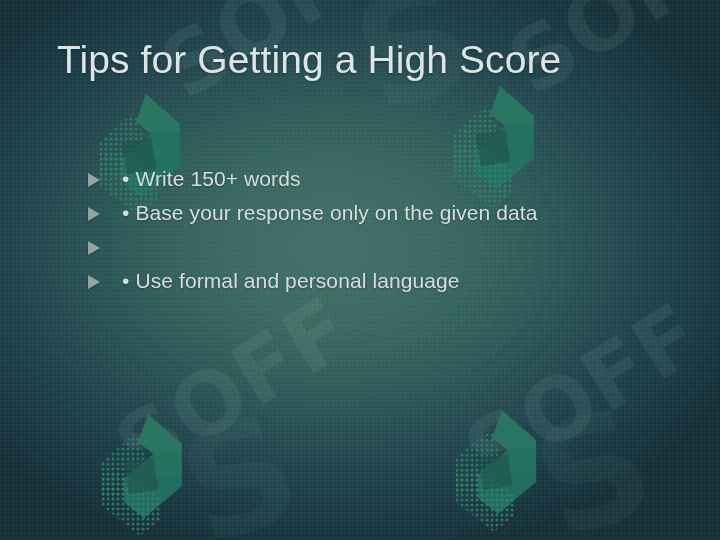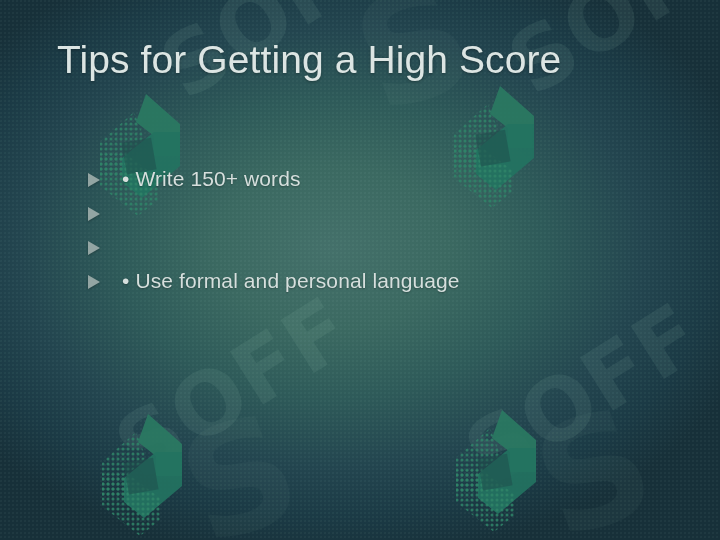--- a/index.html
+++ b/index.html
@@ -235,20 +235,21 @@
 
     <div class="bullets">
 
       <div class="bullet-row">
         <span class="marker"></span>
         <span class="bullet-text">• Write 150+ words</span>
       </div>
 
       <div class="bullet-row">
         <span class="marker"></span>
+        <span class="bullet-text">• Base your response only on the given data</span>
       </div>
 
       <div class="bullet-row">
         <span class="marker"></span>
       </div>
 
 
       <div class="bullet-row">
         <span class="marker"></span>
         <span class="bullet-text">• Use formal and personal language</span>

